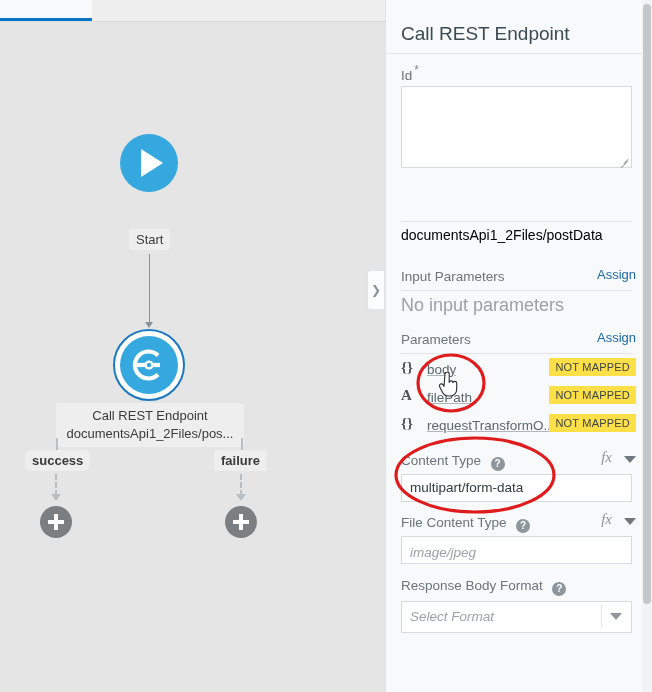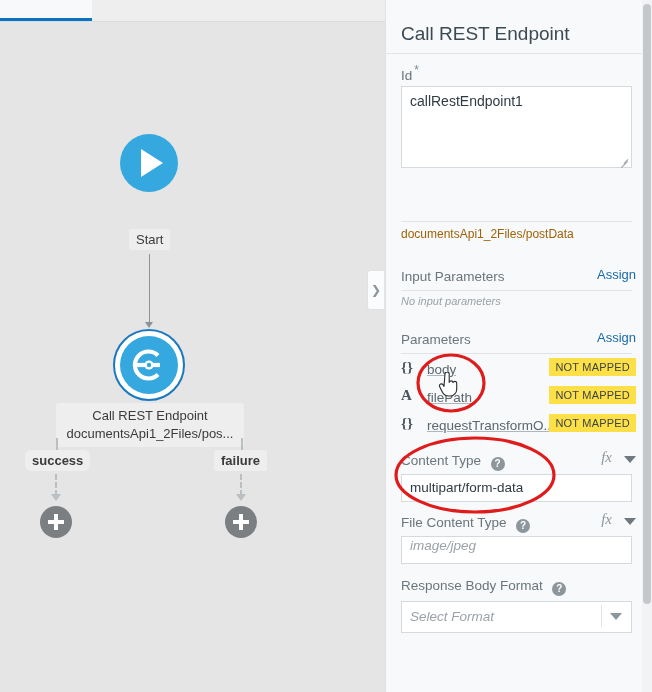--- a/index.html
+++ b/index.html
@@ -124,25 +124,25 @@
     background:#ffffff; border:1px solid #d5dade;
   }
   .textarea-box .val {
     position:absolute; left:8px; top:6px; font-size:14px; color:#2f3b42;
   }
   .resize-grip { position:absolute; right:2px; bottom:1px; width:9px; height:9px; }
   .resize-grip i { position:absolute; right:0; background:#9aa2a8; height:1px; transform:rotate(-45deg); }
 
   .hr { position:absolute; height:1px; background:#e0e4e7; }
 
-  .epvalue { position:absolute; left:15px; top:227px; font-size:12px; color:#a16207; }
+  .epvalue { position:absolute; left:15px; top:227px; font-size:14px; color:#000000; }
 
   .noparams {
     position:absolute; left:15px; top:292px;
-    font-size:11px; color:#9aa2a8; font-style:italic;
+    font-size:18px; color:#9aa2a8; 
   }
 
   .param-row { position:absolute; left:15px; width:235px; height:26px; }
   .param-type {
     position:absolute; left:0; top:1px; font-size:15px; color:#4a5view; color:#4a555e; font-weight:bold;
     font-family:"Liberation Serif", serif;
   }
   .param-name {
     position:absolute; left:26px; top:4px; font-size:13.5px; color:#5d676e;
     text-decoration:underline; text-decoration-color:#aeb6bb;
@@ -166,21 +166,21 @@
     position:absolute; right:0; top:5px; width:0; height:0;
     border-left:6px solid transparent; border-right:6px solid transparent;
     border-top:7px solid #6f787e;
   }
 
   .input-box {
     position:absolute; left:15px; width:231px; height:28px;
     background:#ffffff; border:1px solid #d5dade;
   }
   .input-box .val { position:absolute; left:8px; top:5px; font-size:13.5px; color:#2f3b42; }
-  .input-box .ph  { position:absolute; left:8px; top:1px; font-size:13.5px; color:#9aa2a8; font-style:italic; }
+  .input-box .ph  { position:absolute; left:8px; top:8px; font-size:13.5px; color:#9aa2a8; font-style:italic; }
   .sel-divider { position:absolute; right:29px; top:3px; width:1px; height:22px; background:#dfe3e6; }
   .sel-caret {
     position:absolute; right:9px; top:11px; width:0; height:0;
     border-left:6px solid transparent; border-right:6px solid transparent;
     border-top:7px solid #8d969c;
   }
 
   
   .scroll-track { position:absolute; right:0; top:0; width:10px; height:692px; background:#f2f3f4; }
   .scroll-thumb { position:absolute; right:1px; top:4px; width:8px; height:600px; background:#c4c8cb; border-radius:4px; }
@@ -254,21 +254,20 @@
     <div class="panel-header">
       <div class="panel-title">Call REST Endpoint</div>
     </div>
 
     <div class="panel-body">
 
       <div class="field flabel" style="top:8px;">
         <span>Id</span><span class="req-star">*</span>
       </div>
       <div class="textarea-box" style="top:31px;">
-        <div class="val">callRestEndpoint1</div>
         <div class="resize-grip">
           <i style="top:7px; width:9px;"></i>
             <i style="top:4px; width:6px;"></i>
         </div>
       </div>
 
       <div class="hr" style="left:15px; top:166px; width:231px;"></div>
       <a class="epvalue" style="top:172px; text-decoration:none;" href="#">documentsApi1_2Files/postData</a>
 
       <div class="field" style="top:212px;">

